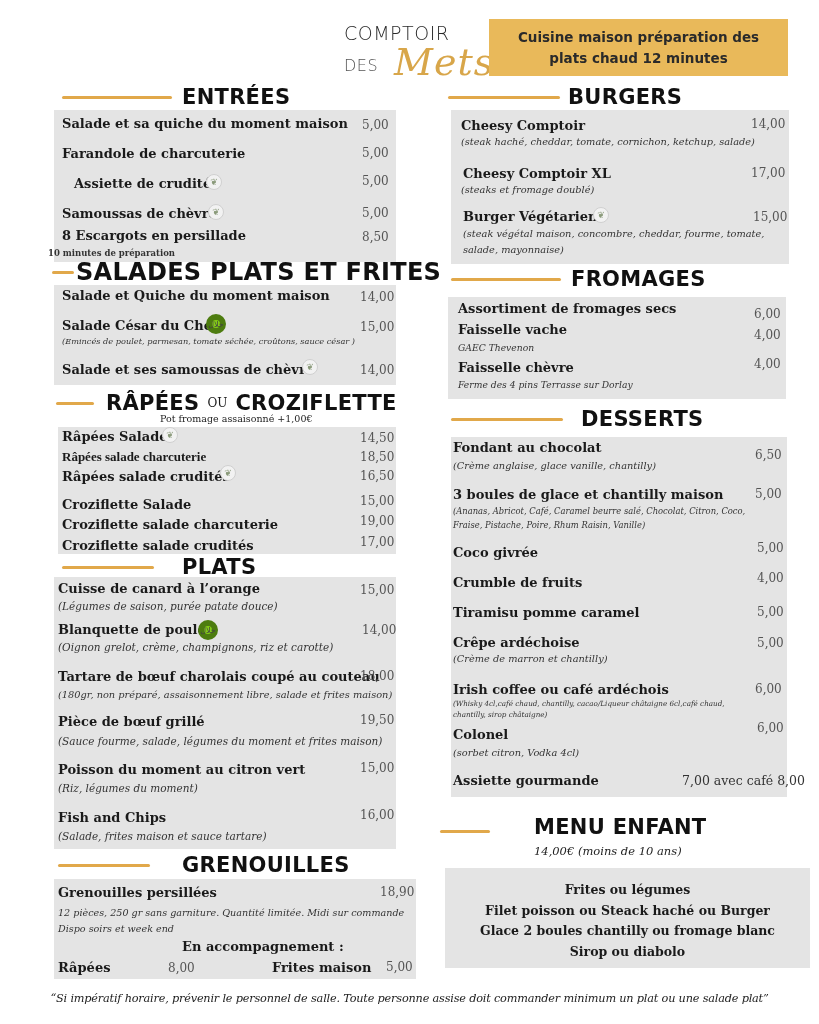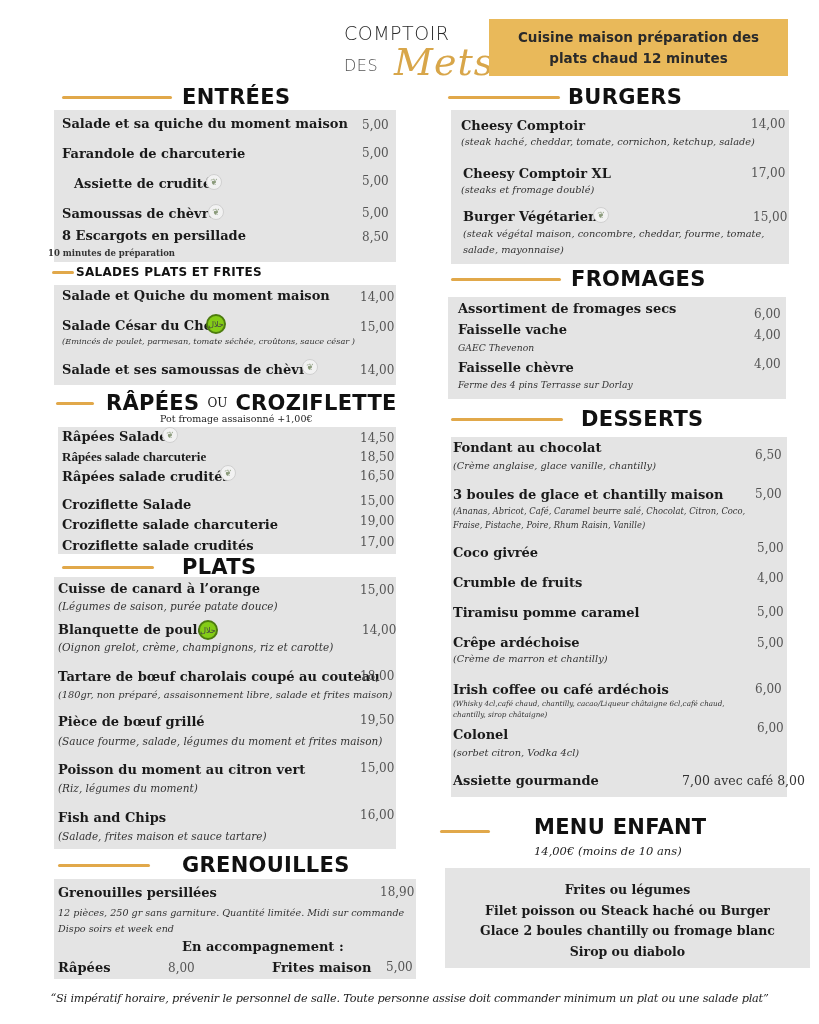--- a/index.html
+++ b/index.html
@@ -23,21 +23,21 @@
 
   
   .box { background: #e4e4e4; }
 
   .item { position: absolute; left: 0; right: 0; }
   .item .name { position: absolute; font-weight: bold; font-size: 13px; color: #1a1a1a; white-space: nowrap; }
   .item .price { position: absolute; font-size: 12px; color: #555; white-space: nowrap; }
   .item .desc { position: absolute; font-style: italic; font-size: 10.5px; color: #333; white-space: nowrap; }
 
   .veg-icon { position: absolute; width: 16px; height: 16px; border-radius: 50%; background: #f2f2f2; border: 1px solid #d0d0d0; display: flex; align-items: center; justify-content: center; font-size: 9px; color: #8a9a7a; }
-  .halal-icon { position: absolute; width: 20px; height: 20px; border-radius: 50%; border: 2px solid #4d7c0f; display: flex; align-items: center; justify-content: center; font-size: 8px; color: #444; background: #84cc16; }
+  .halal-icon { position: absolute; width: 20px; height: 20px; border-radius: 50%; border: 6px solid #4d7c0f; display: flex; align-items: center; justify-content: center; font-size: 8px; color: #444; background: #84cc16; }
 
   .footer { left: 0; top: 992px; width: 819px; text-align: center; font-style: italic; font-size: 11.3px; color: #222; letter-spacing: -0.2px; }
 </style>
 </head>
 <body>
 
 <div class="abs logo">
   <span class="top">COMPTOIR</span>
   <span class="des">DES</span>
   <span class="mets">Mets</span>
@@ -74,21 +74,21 @@
   </div>
   <div class="item" style="top:118px;">
     <span class="name" style="left:8px;">8  Escargots en persillade</span>
     <span class="price" style="left:308px;top:2px;">8,50</span>
     <span class="desc" style="left:-6px;top:20px;font-style:normal;font-weight:bold;font-size:8.5px;">10 minutes de préparation</span>
   </div>
 </div>
 
 <div class="abs sec-head" style="left:52px;top:259px;">
   <div class="rule" style="width:22px;margin-right:2px;"></div>
-  <span class="title" style="font-size:12px;">SALADES PLATS ET FRITES</span>
+  <span class="title" style="font-size:24px;">SALADES PLATS ET FRITES</span>
 </div>
 <div class="abs box" style="left:54px;top:285px;width:342px;height:100px;">
   <div class="item" style="top:3px;">
     <span class="name" style="left:8px;">Salade et Quiche du moment maison</span>
     <span class="price" style="left:306px;top:2px;">14,00</span>
   </div>
   <div class="item" style="top:33px;">
     <span class="name" style="left:8px;">Salade César du Chef</span>
     <span class="halal-icon" style="left:152px;top:-4px;">حلال</span>
     <span class="price" style="left:306px;top:2px;">15,00</span>

